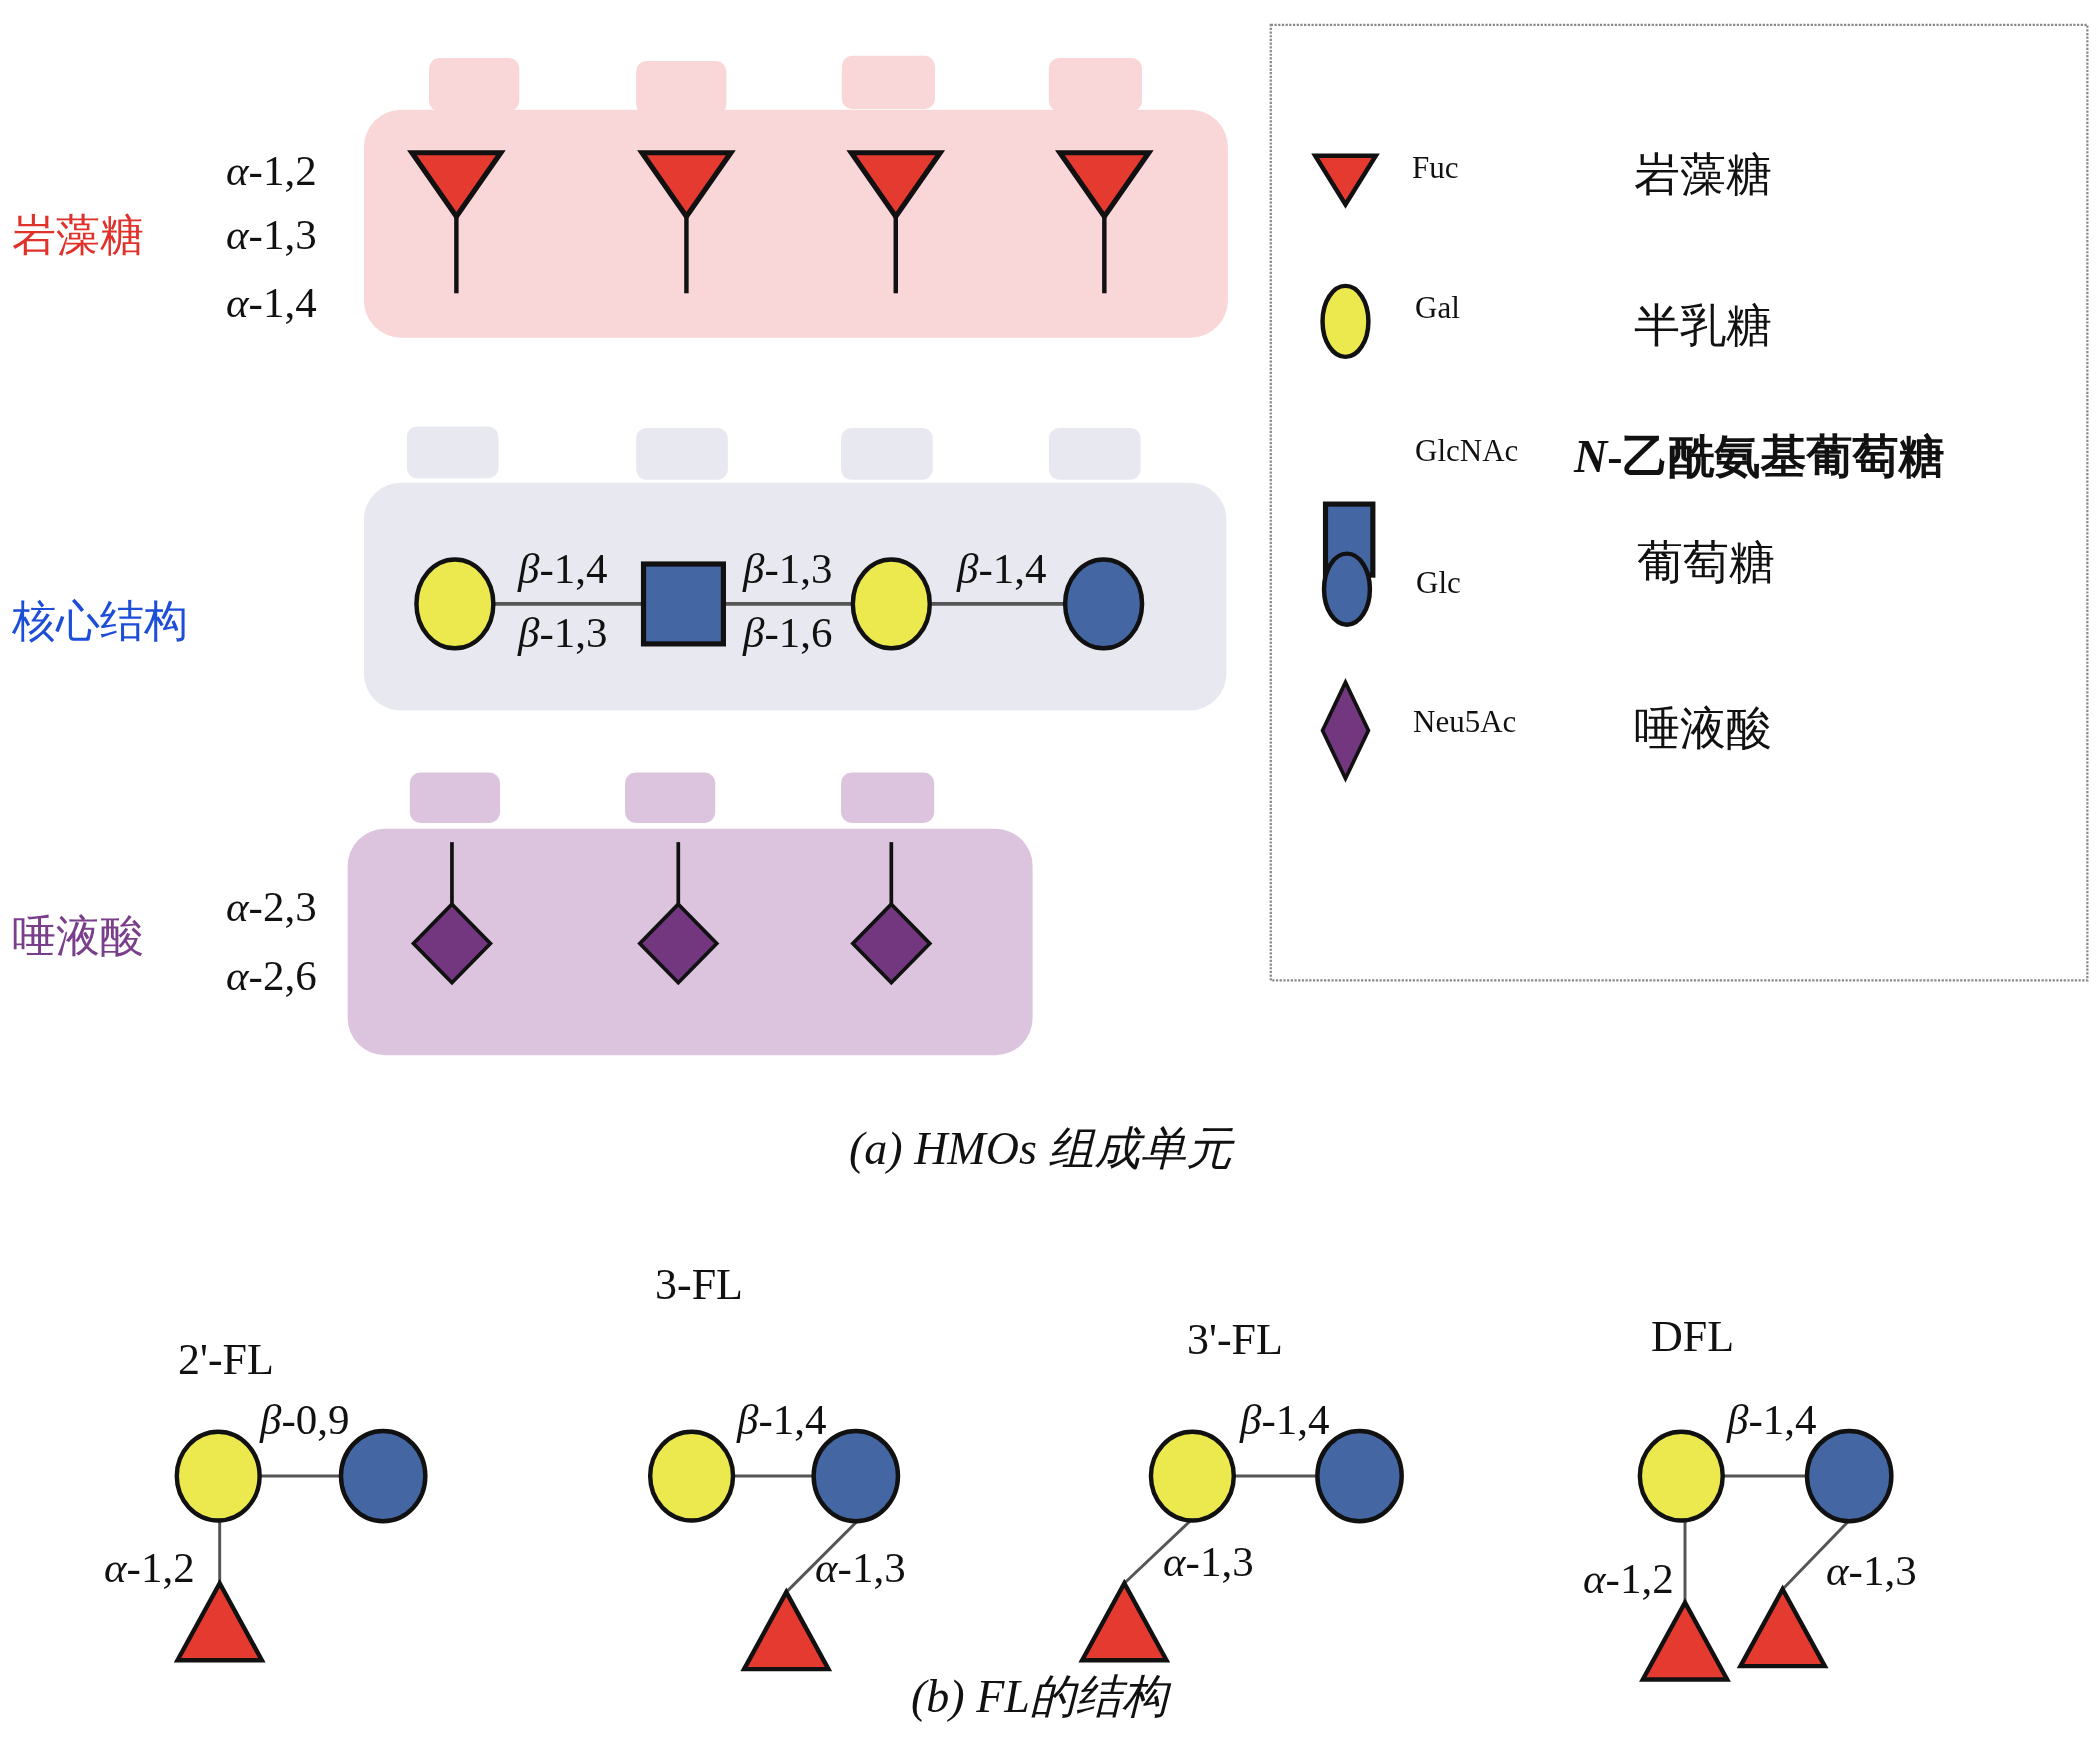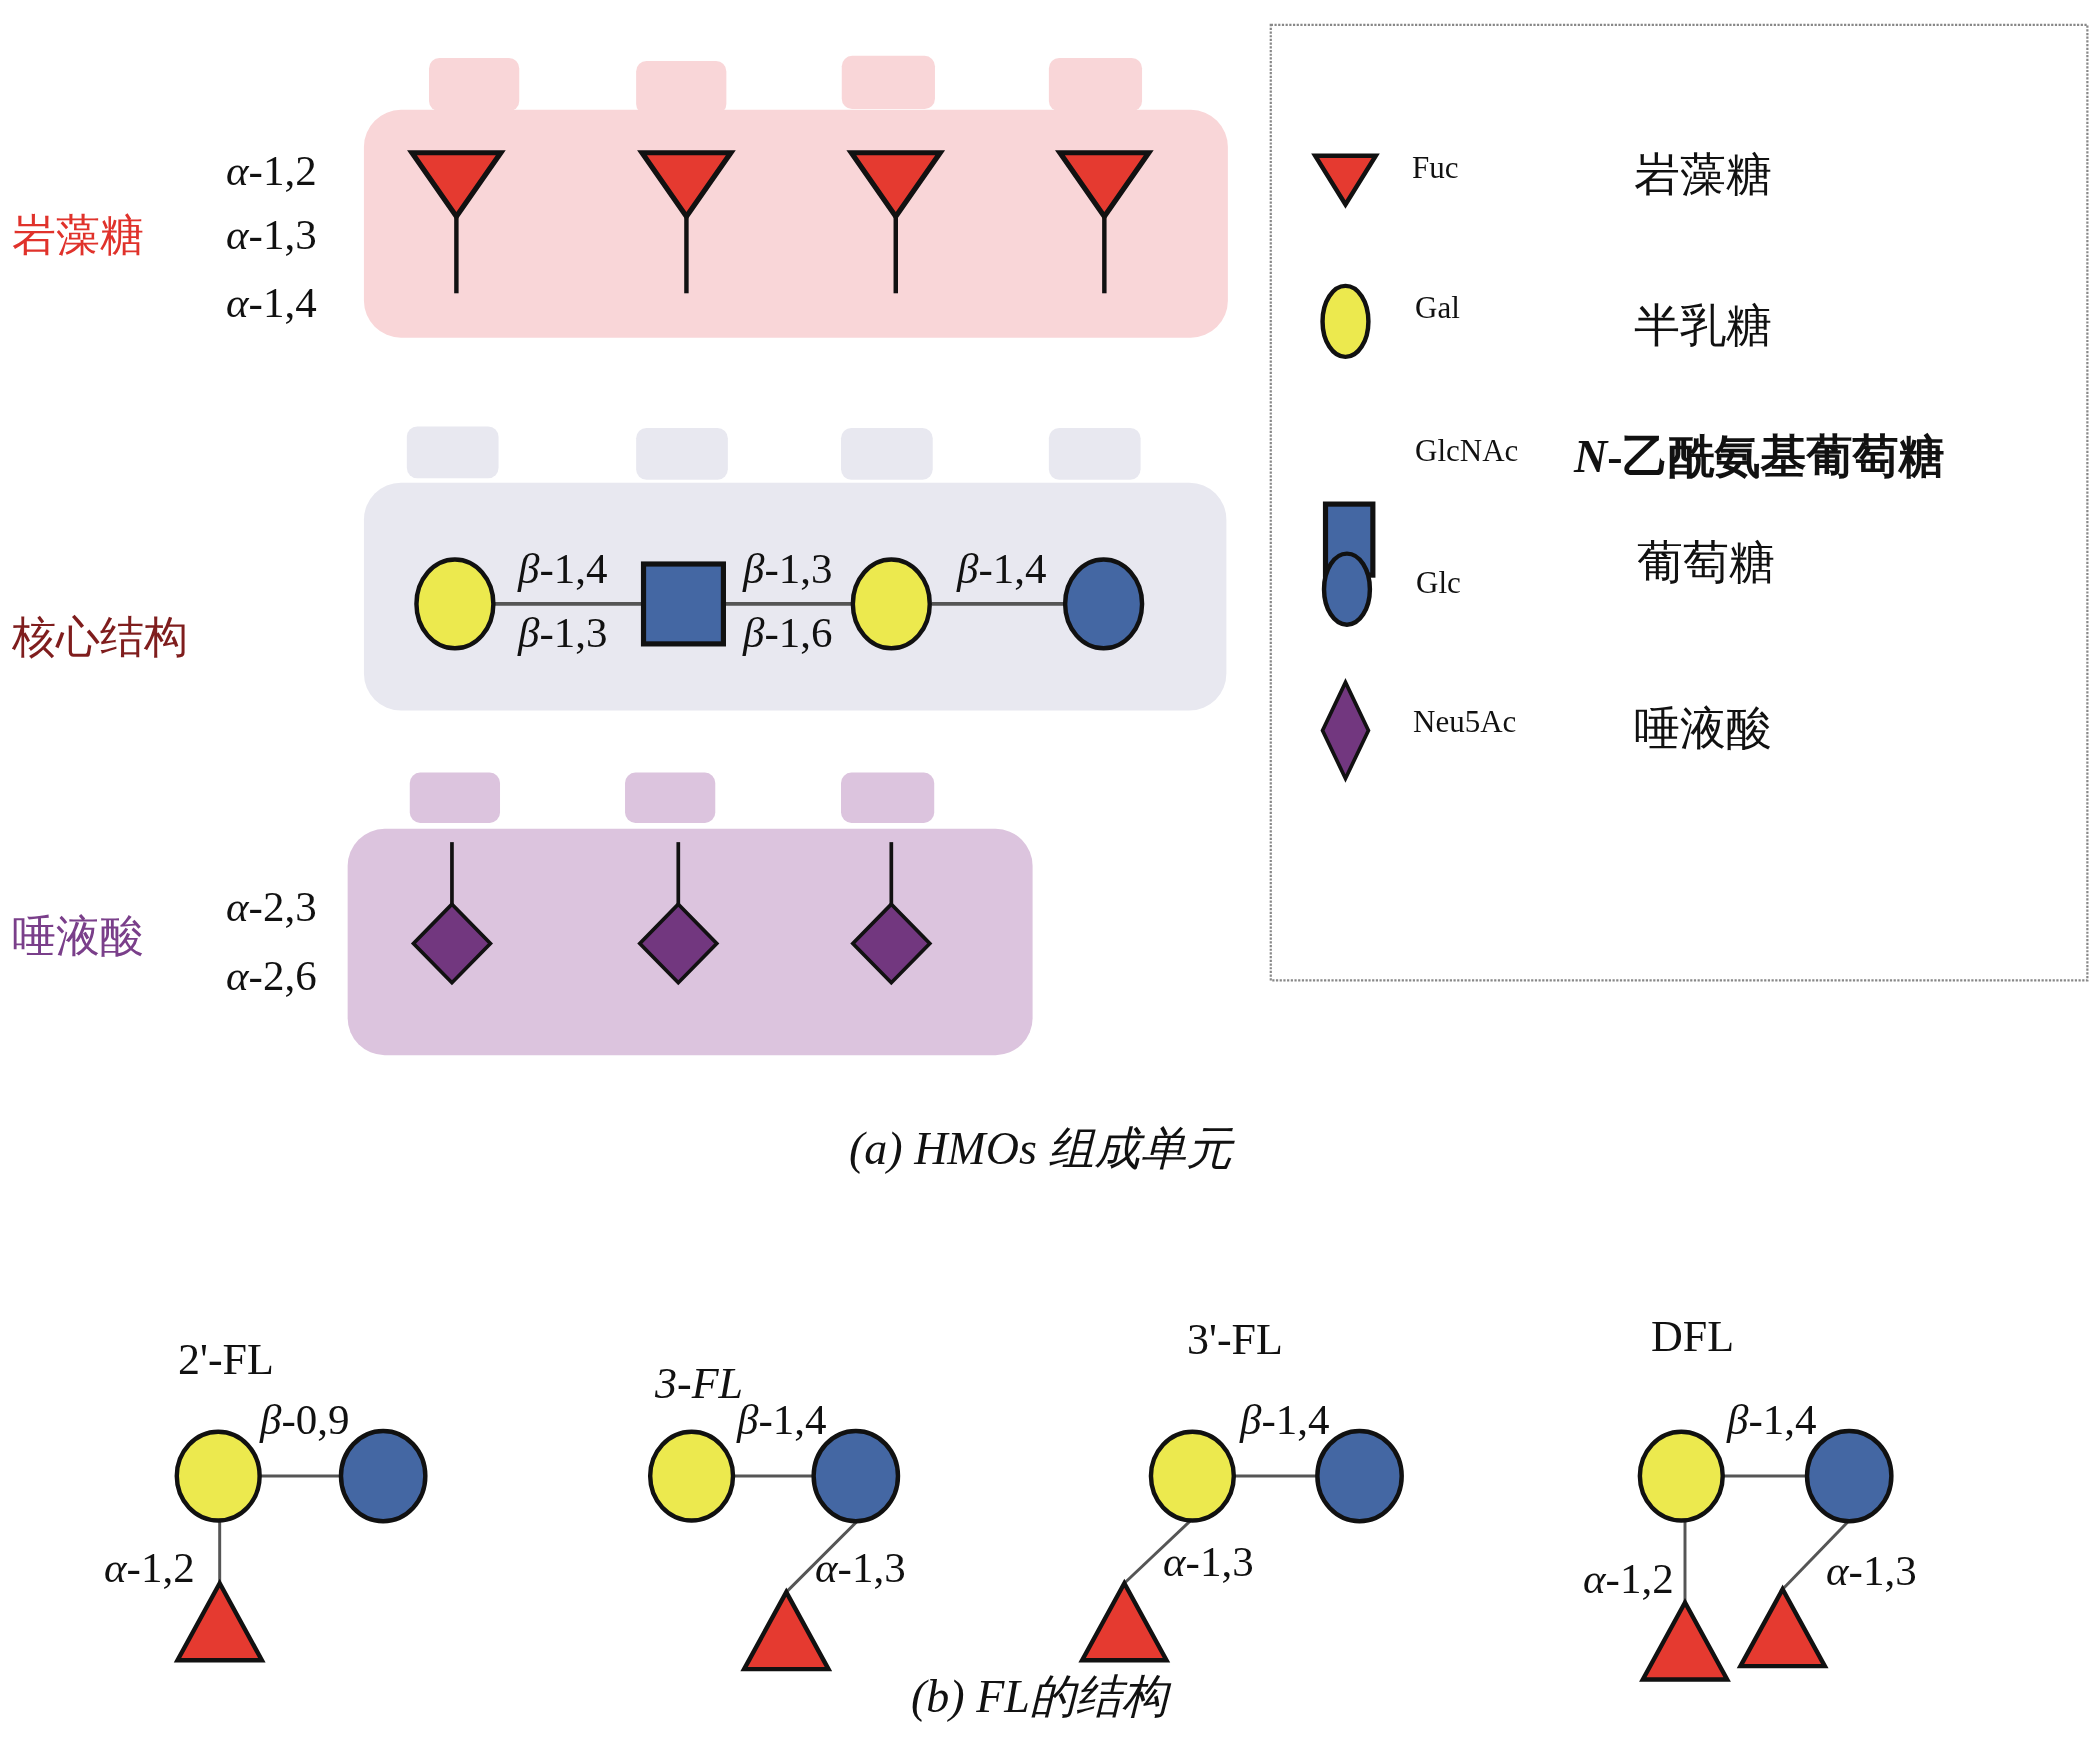--- a/index.html
+++ b/index.html
@@ -104,21 +104,21 @@
         <polygon points="2278,2166 2335,2270 2221,2270" fill="#e53a30" stroke="#111" stroke-width="6"></polygon>
         <line x1="2502" y1="2053" x2="2410" y2="2148" stroke="#555" stroke-width="4"></line>
         <polygon points="2410,2148 2467,2252 2353,2252" fill="#e53a30" stroke="#111" stroke-width="6"></polygon>
         <ellipse cx="2273" cy="1995" rx="56" ry="60" fill="#ece94e" stroke="#111" stroke-width="6"></ellipse>
         <ellipse cx="2500" cy="1995" rx="57" ry="61" fill="#4467a3" stroke="#111" stroke-width="6"></ellipse>
       </g>
     </g>
 </svg>
 
 <div class="row-label" style="left:12px; top:206px; color:#e0322b;">岩藻糖</div>
-<div class="row-label" style="left:12px; top:608px; color:#7f1d1d;">核心结构</div>
+<div class="row-label" style="left:12px; top:592px; color:#1d4ed8;">核心结构</div>
 <div class="row-label" style="left:12px; top:907px; color:#7a3f8a;">唾液酸</div>
 
 <div class="link" style="left:226px; top:149px;"><span class="ital">α</span><span>-1,2</span></div>
 <div class="link" style="left:226px; top:213px;"><span class="ital">α</span><span>-1,3</span></div>
 <div class="link" style="left:226px; top:281px;"><span class="ital">α</span><span>-1,4</span></div>
 
 <div class="link" style="left:518px; top:547px;"><span class="ital">β</span>-1,4</div>
 <div class="link" style="left:518px; top:611px;"><span class="ital">β</span>-1,3</div>
 <div class="link" style="left:743px; top:547px;"><span class="ital">β</span>-1,3</div>
 <div class="link" style="left:743px; top:611px;"><span class="ital">β</span>-1,6</div>
@@ -135,21 +135,21 @@
 <div class="legend-cn" style="left:1574px; top:434px;font-weight:bold;"><span class="ital">N</span><span>-乙酰氨基葡萄糖</span></div>
 <div class="legend-abbr" style="left:1416px; top:567px;">Glc</div>
 <div class="legend-cn" style="left:1637px; top:540px;">葡萄糖</div>
 <div class="legend-abbr" style="left:1413px; top:706px;">Neu5Ac</div>
 <div class="legend-cn" style="left:1634px; top:706px;">唾液酸</div>
 
 <div class="caption" style="left:849px; top:1126px;">(a) HMOs 组成单元</div>
 <div class="caption" style="left:911px; top:1674px;">(b) FL的结构</div>
 
 <div class="struct-title" style="left:178px; top:1318px;margin-top:20px;">2'-FL</div>
-<div class="struct-title" style="left:655px; top:1362px;font-style:italic;">3-FL</div>
+<div class="struct-title" style="left:655px; top:1263px;">3-FL</div>
 <div class="struct-title" style="left:1167px; top:1318px;margin-left:20px;">3'-FL</div>
 <div class="struct-title" style="left:1651px; top:1315px;">DFL</div>
 
 <div class="link" style="left:260px; top:1398px;"><span class="ital">β</span>-<span>0,9</span></div>
 <div class="link" style="left:104px; top:1546px;"><span class="ital">α</span>-1,2</div>
 
 <div class="link" style="left:737px; top:1398px;"><span class="ital">β</span>-1,4</div>
 <div class="link" style="left:815px; top:1546px;"><span class="ital">α</span>-1,3</div>
 
 <div class="link" style="left:1240px; top:1398px;"><span class="ital">β</span>-1,4</div>

